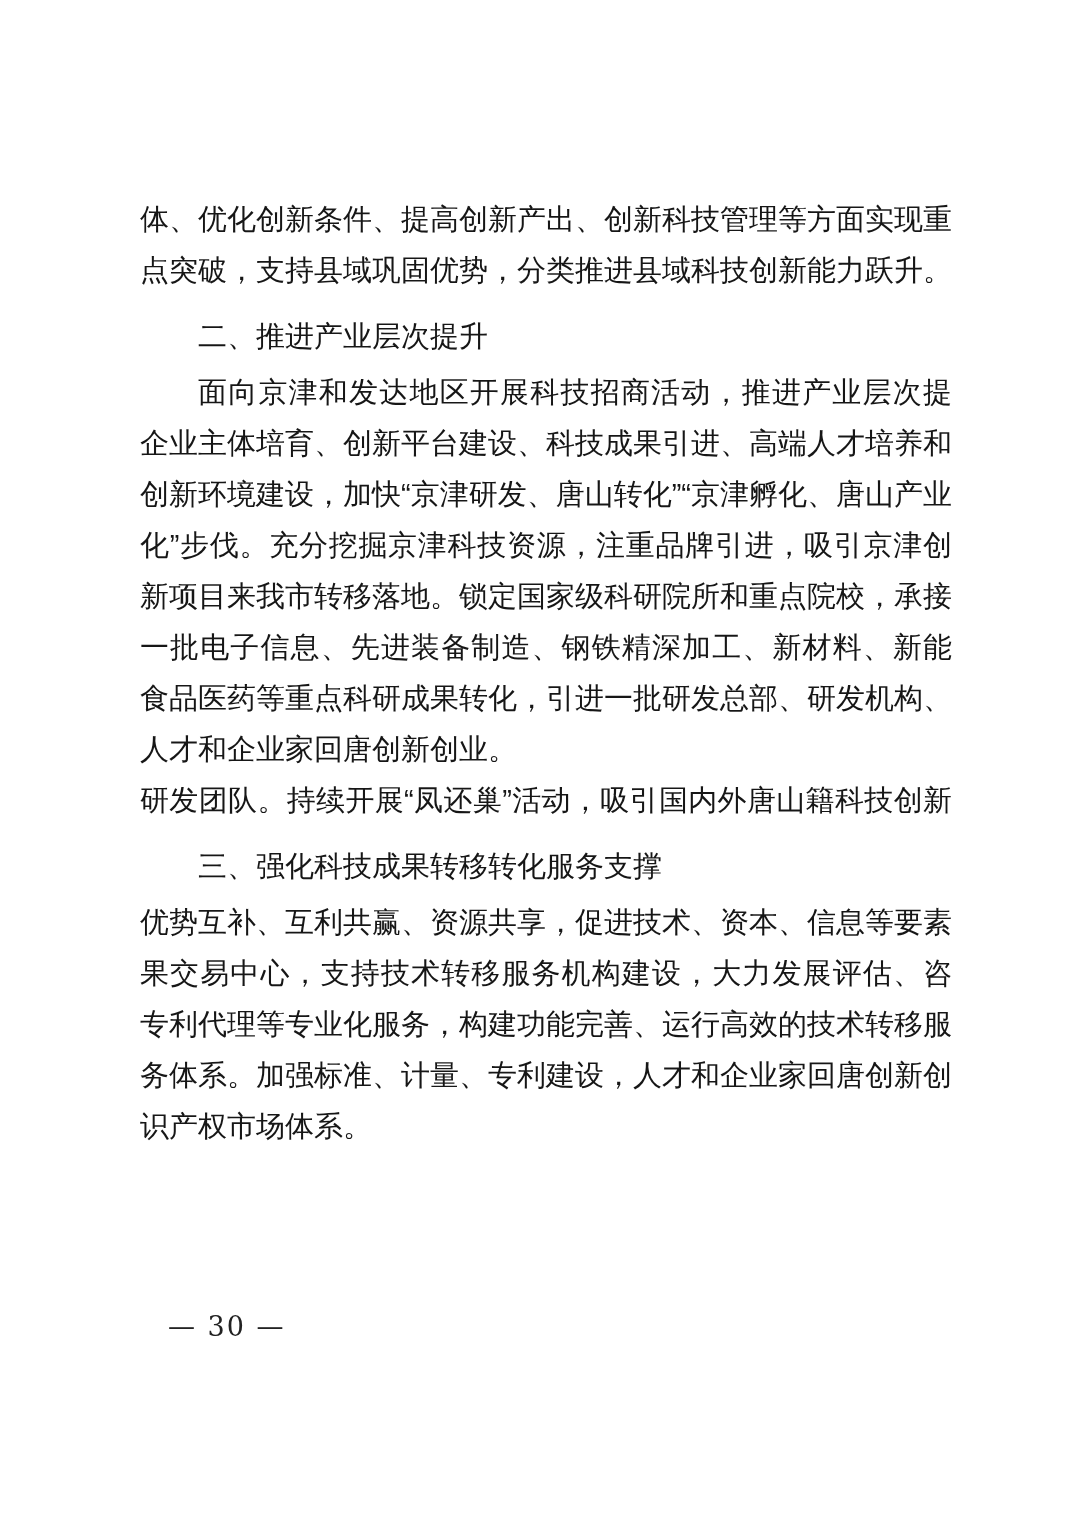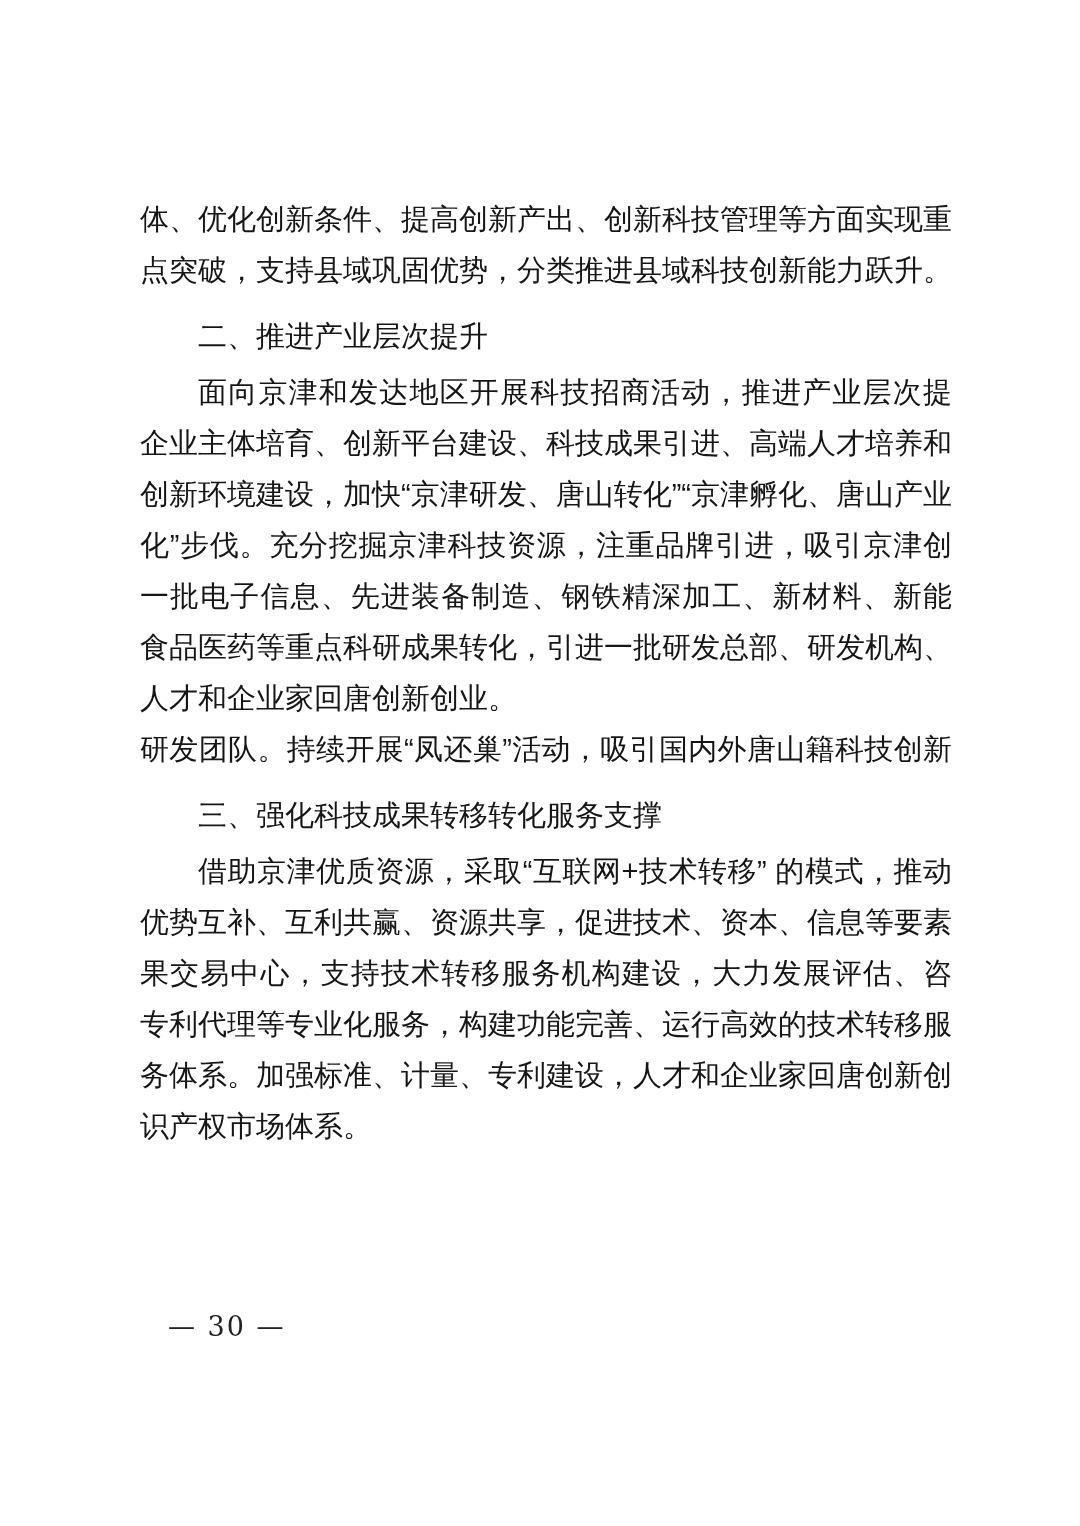--- a/index.html
+++ b/index.html
@@ -65,26 +65,26 @@
   <main class="content">
     <div>
 
     <div class="line fill">体、优化创新条件、提高创新产出、创新科技管理等方面实现重</div>
         <div class="line fill">点突破，支持县域巩固优势，分类推进县域科技创新能力跃升。</div>
         <div class="line heading indent">二、推进产业层次提升</div>
         <div class="line indent fill">面向京津和发达地区开展科技招商活动，推进产业层次提升、</div>
         <div class="line fill">企业主体培育、创新平台建设、科技成果引进、高端人才培养和</div>
         <div class="line fill">创新环境建设，加快“京津研发、唐山转化”“京津孵化、唐山产业</div>
         <div class="line fill">化”步伐。充分挖掘京津科技资源，注重品牌引进，吸引京津创</div>
+        <div class="line fill">新项目来我市转移落地。锁定国家级科研院所和重点院校，承接</div>
         <div class="line fill">一批电子信息、先进装备制造、钢铁精深加工、新材料、新能源、</div>
         <div class="line fill">食品医药等重点科研成果转化，引进一批研发总部、研发机构、</div>
         <div class="line">人才和企业家回唐创新创业。</div>
         <div class="line fill">研发团队。持续开展“凤还巢”活动，吸引国内外唐山籍科技创新</div>
         <div class="line heading indent">三、强化科技成果转移转化服务支撑</div>
-        <div class="line indent fill">借助京津优质资源，采取“互联网+技术转移” 的模式，推动</div>
         <div class="line fill">优势互补、互利共赢、资源共享，促进技术、资本、信息等要素</div>
         <div class="line fill">果交易中心，支持技术转移服务机构建设，大力发展评估、咨询、</div>
         <div class="line fill">专利代理等专业化服务，构建功能完善、运行高效的技术转移服</div>
         <div class="line fill">务体系。加强标准、计量、专利建设，人才和企业家回唐创新创业</div>
         <div class="line">识产权市场体系。</div>
       </div>
   </main>
 
   <footer class="footer">
     <span>— 30 —</span>

